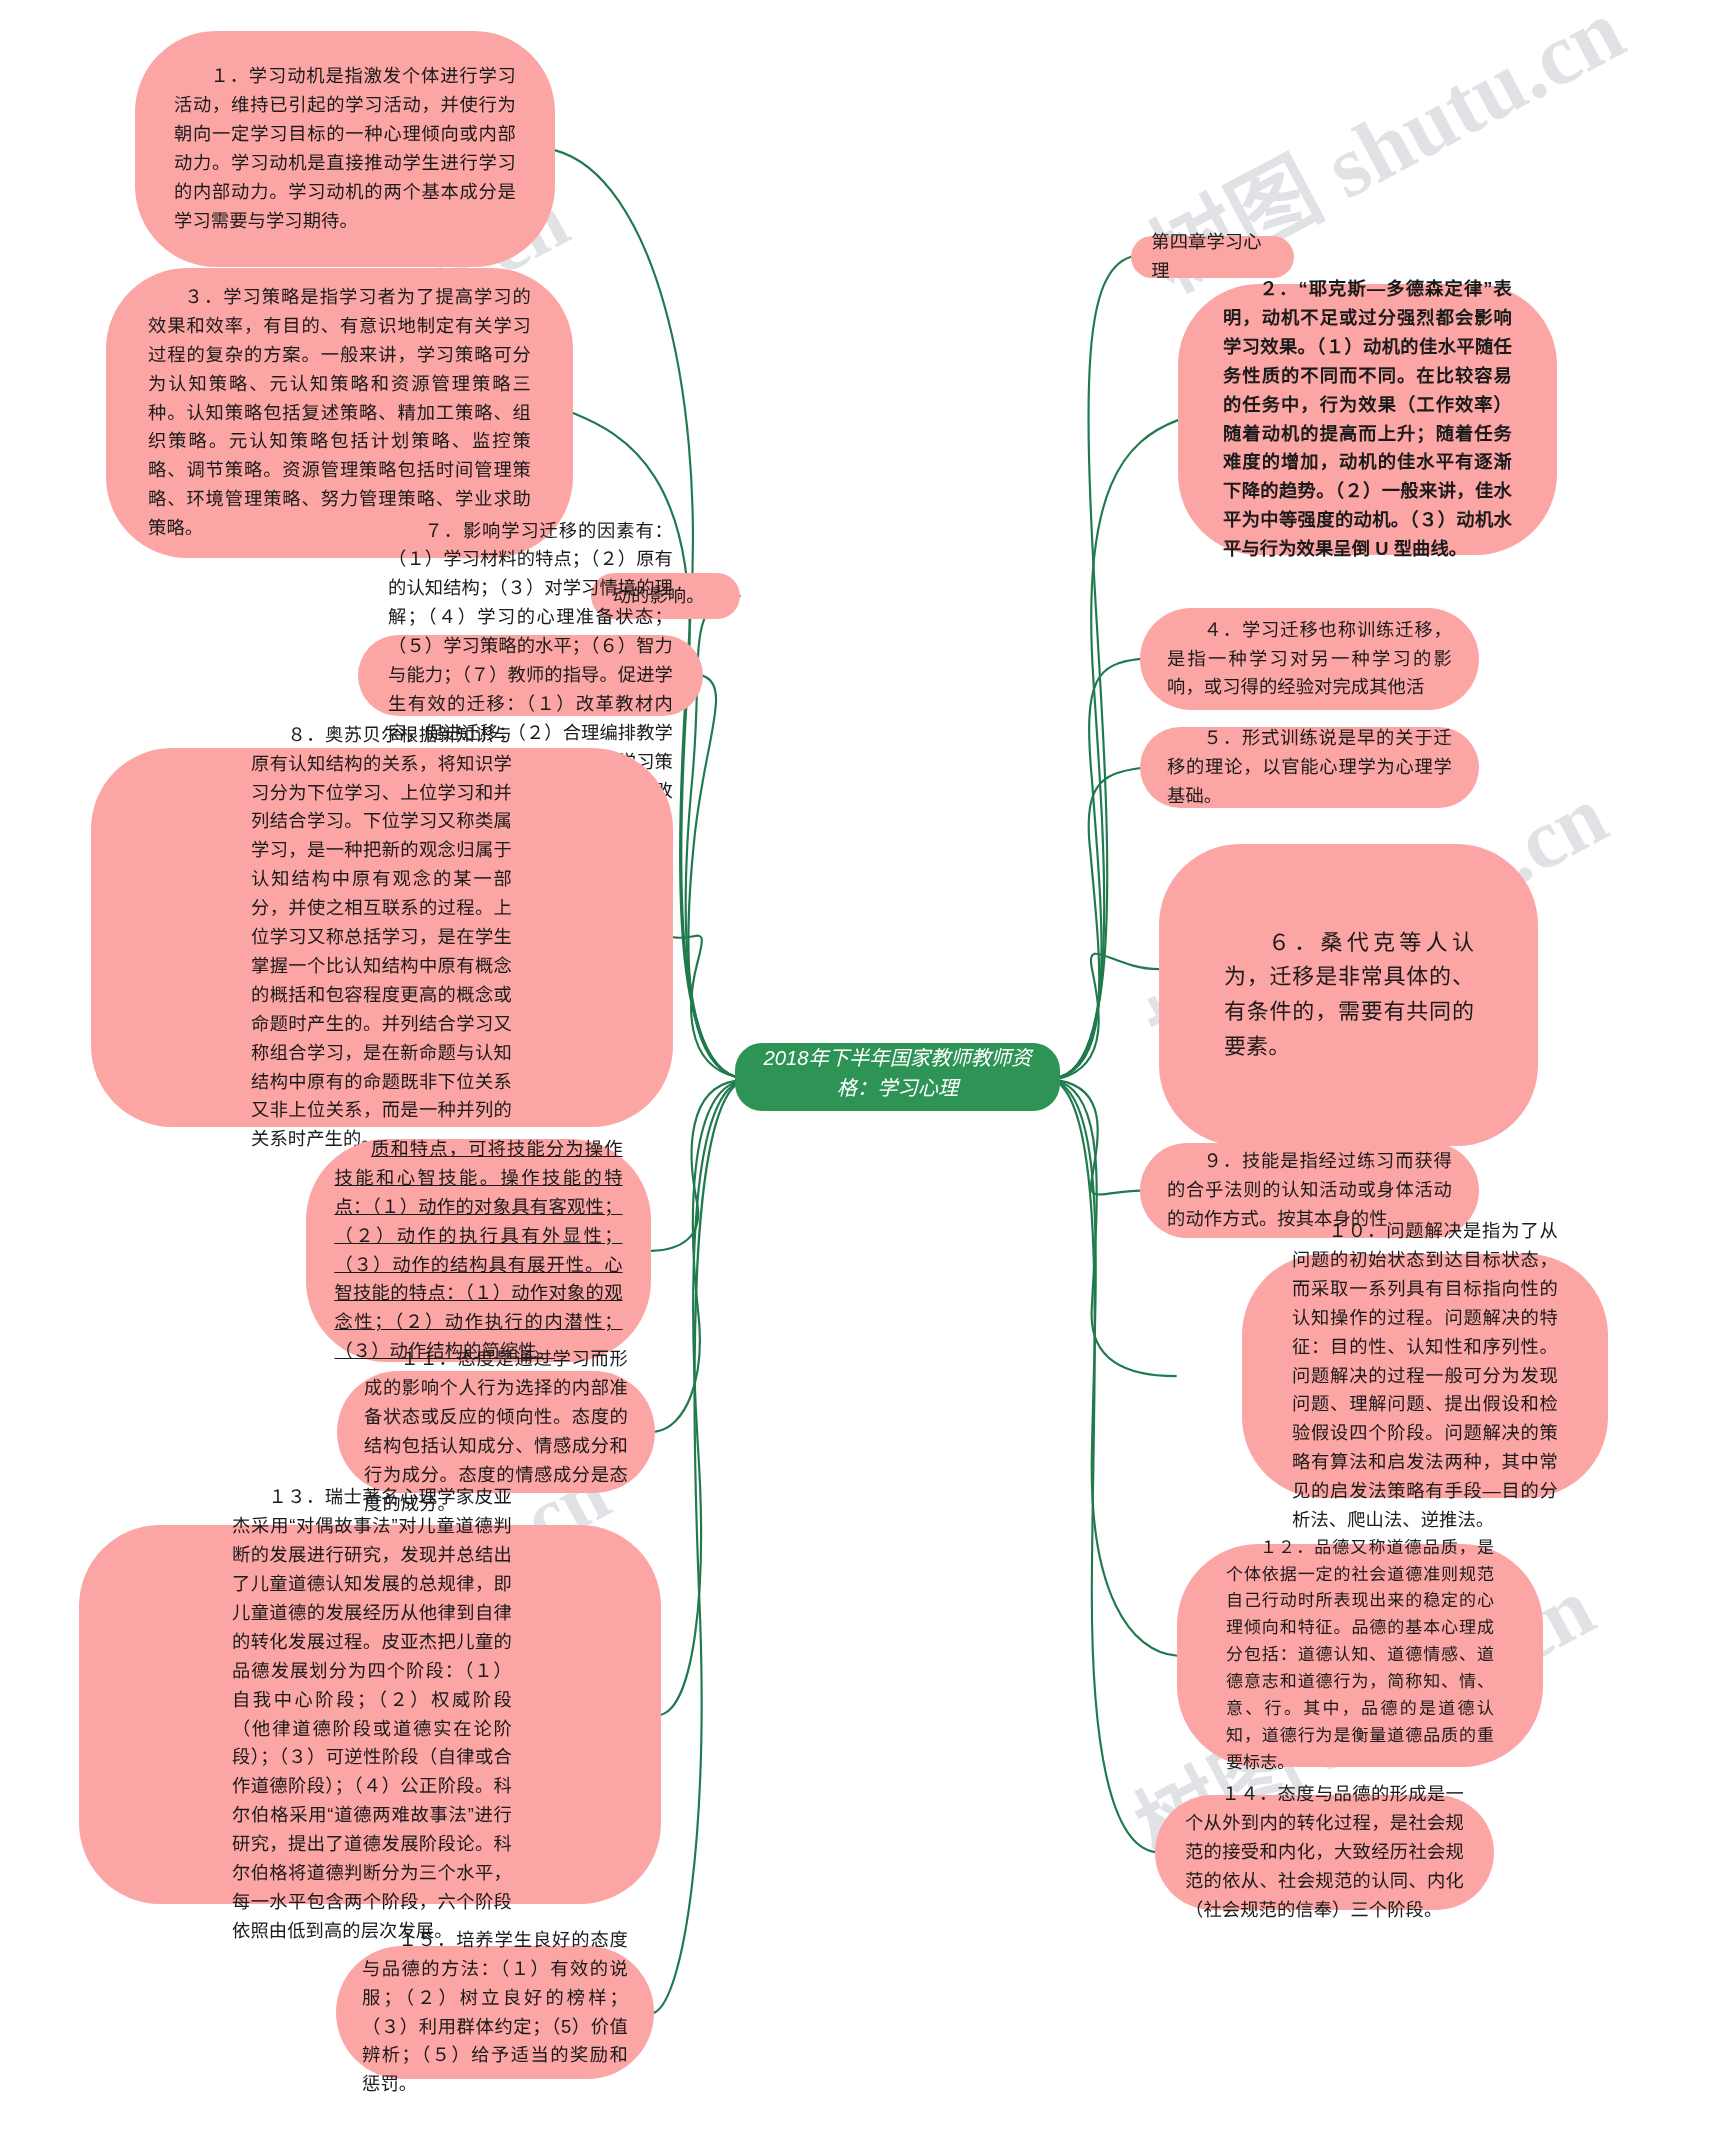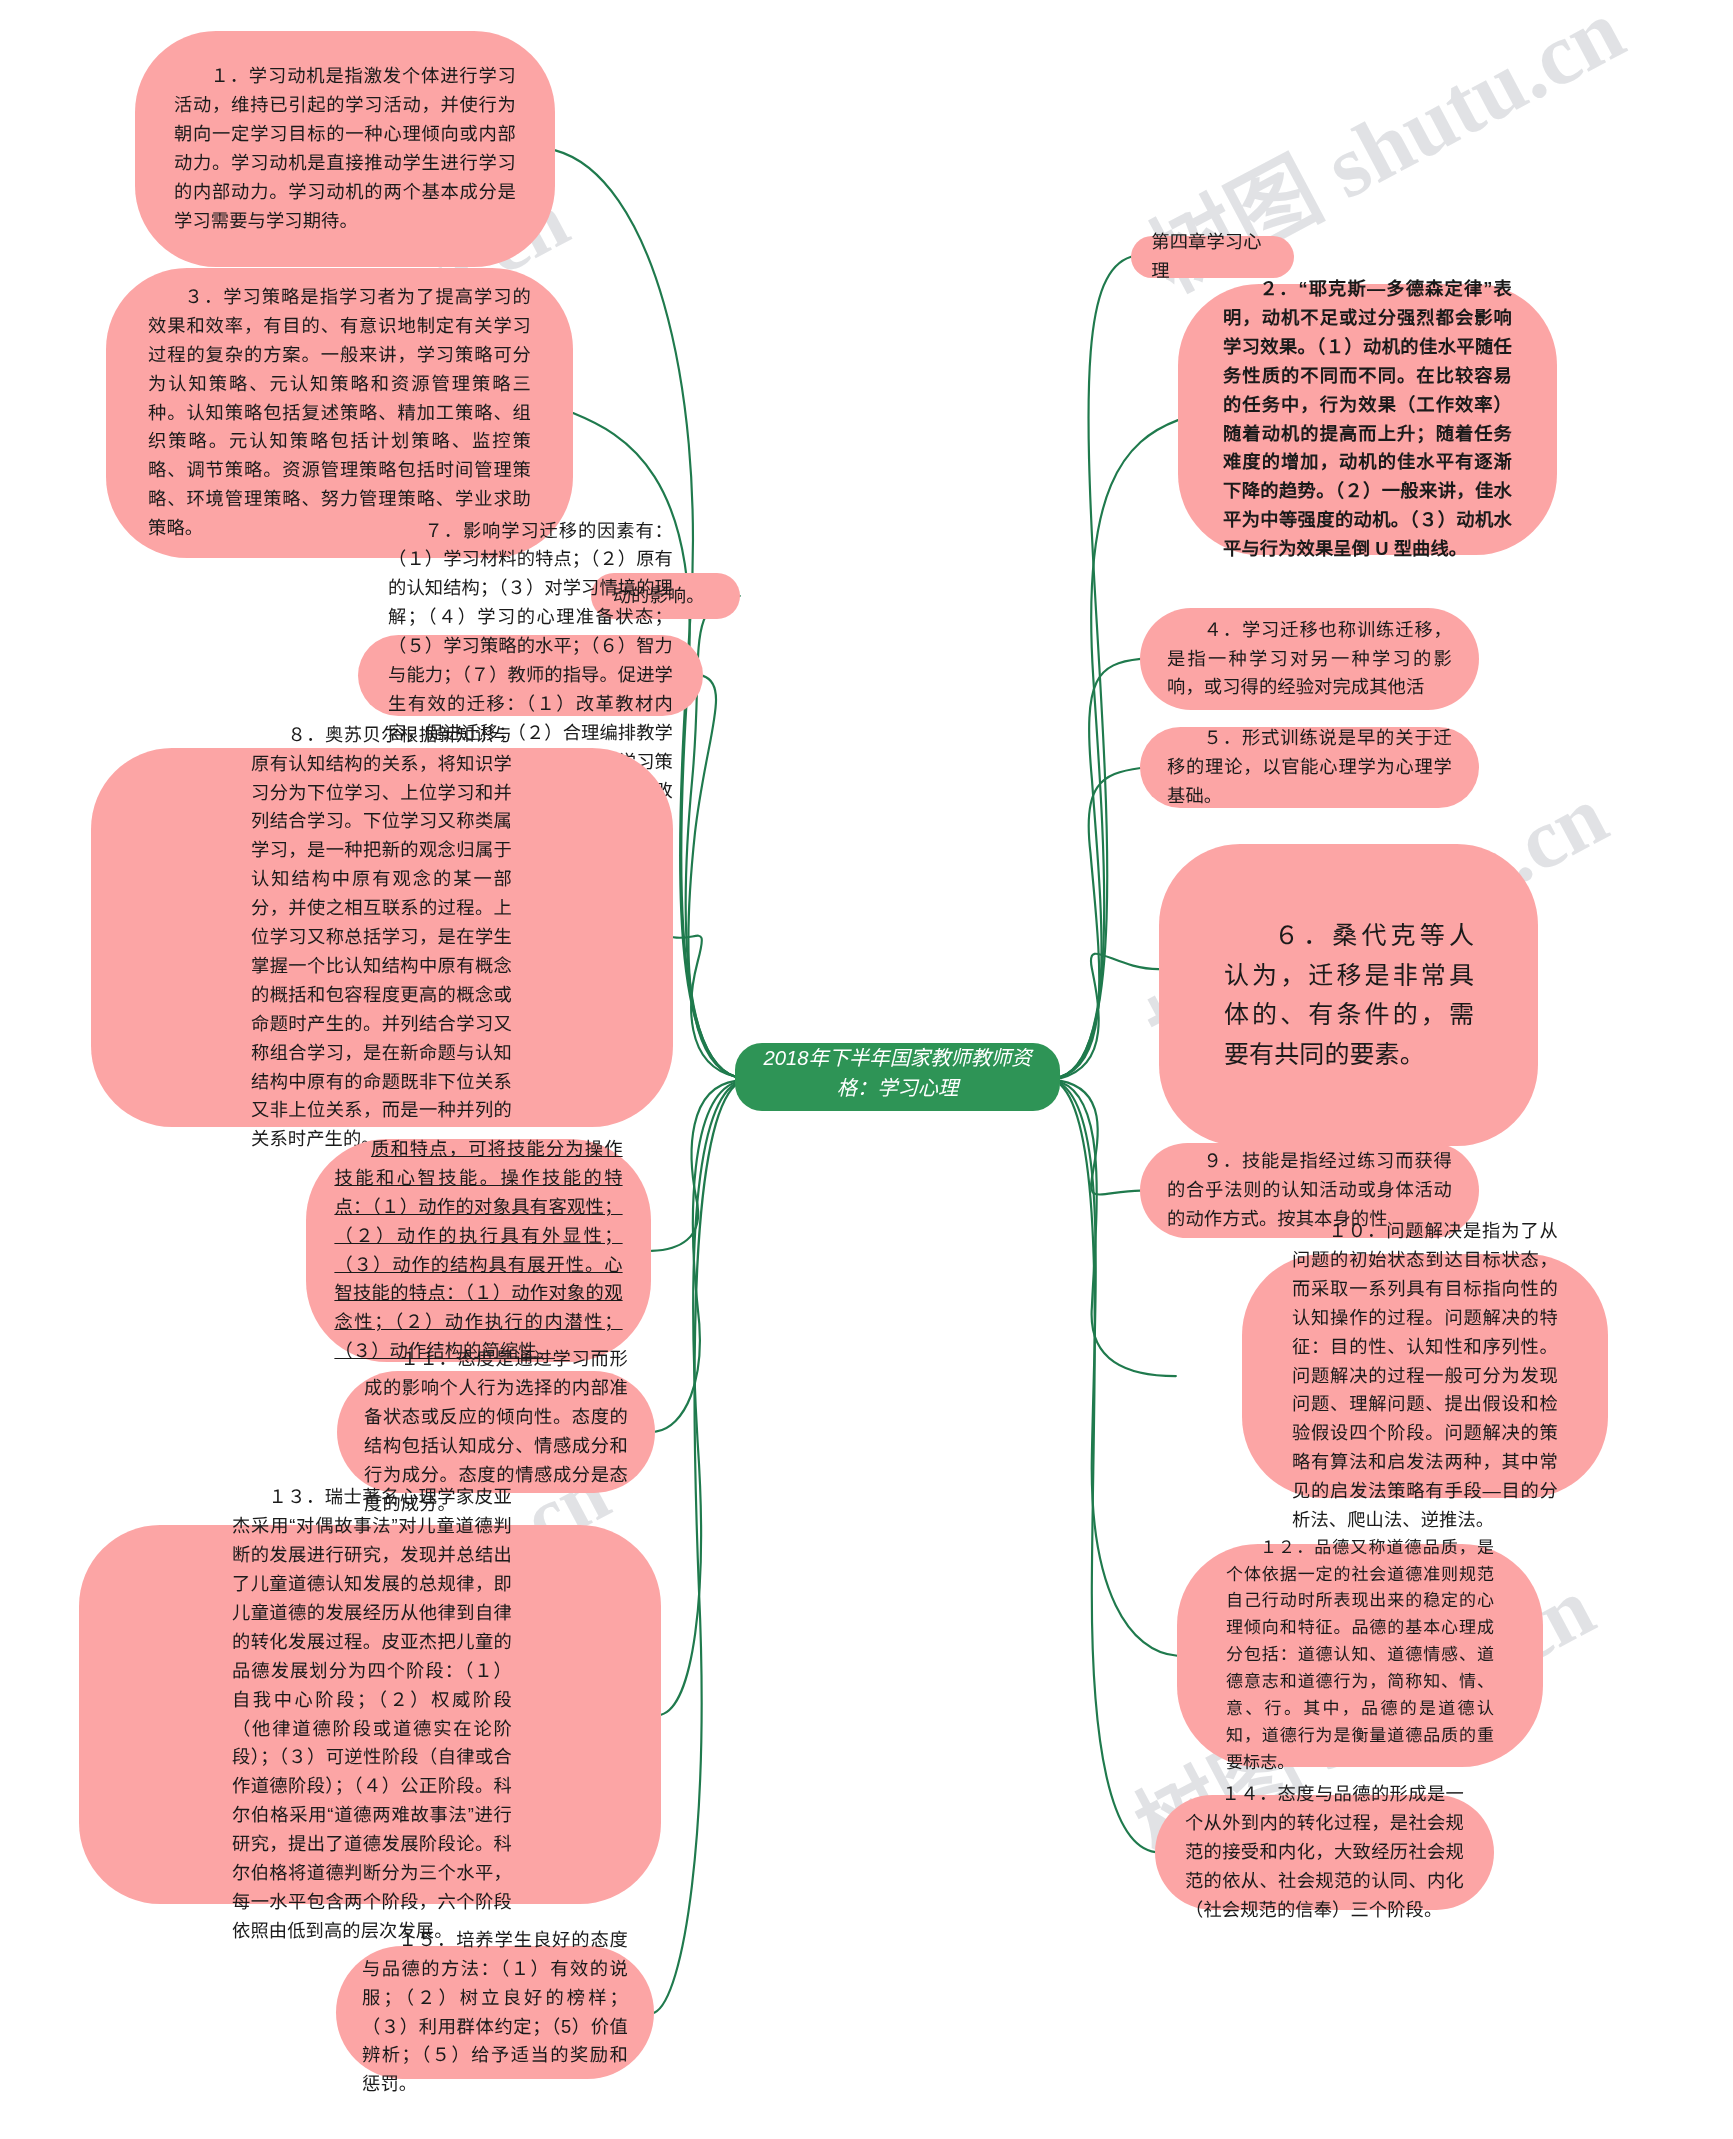--- a/index.html
+++ b/index.html
@@ -80,21 +80,21 @@
   #n8  {left:91px;  top:748px; width:582px;  height:379px;  font-size:18.3px; padding:0 161px 0 160px;}
   #nskill{left:306px;top:1139px; width:345px;  height:223px;  font-size:18.3px; padding:0 28.4px;text-decoration:underline;}
   #n11 {left:337px;  top:1371px; width:318px;  height:122px;  font-size:18.3px; padding:0 27px;}
   #n13 {left:79px;  top:1525px; width:582px;  height:379px;  font-size:18.3px; padding:0 149px 0 153px;}
   #n15 {left:336px;  top:1946px; width:318px;  height:133px;  font-size:18.3px; padding:0 26px;}
 
   #nch {left:1131px; top:236px;  width:163px;  height:42px;   font-size:18.3px; padding:0 20.3px;}
   #n2  {left:1178px; top:284px;  width:379px;  height:271px;  font-size:18.3px; padding:0 45px;font-weight:bold;}
   #n4  {left:1140px; top:608px;  width:339px;  height:102px;  font-size:18.3px; padding:0 27px;}
   #n5  {left:1140px; top:727px; width:339px;  height:81px;  font-size:18.3px; padding:0 27px;}
-  #n7  {left:1159px; top:844px; width:379px;  height:302px;  font-size:25px; padding:0 64px 0 65px;}
+  #n7  {left:1159px; top:844px; width:379px;  height:302px;  font-size:22px; padding:0 64px 0 65px;}
   #n9  {left:1140px; top:1143px; width:339px;  height:95px;  font-size:18.3px; padding:0 27px;}
   #n10 {left:1242px; top:1254px; width:366px;  height:244px;  font-size:18.3px; padding:0 50px;}
   #n12 {left:1177px; top:1544px; width:366px;  height:223px;  font-size:17px; padding:0 49px;}
   #n14 {left:1155px; top:1795px; width:339px;  height:115px;  font-size:18.3px; padding:0 30px;}
 
   #root{left:735px; top:1043px; width:325px;  height:68px;  font-size:20.3px; padding:0 24.4px;}
 </style>
 </head>
 <body>
 

